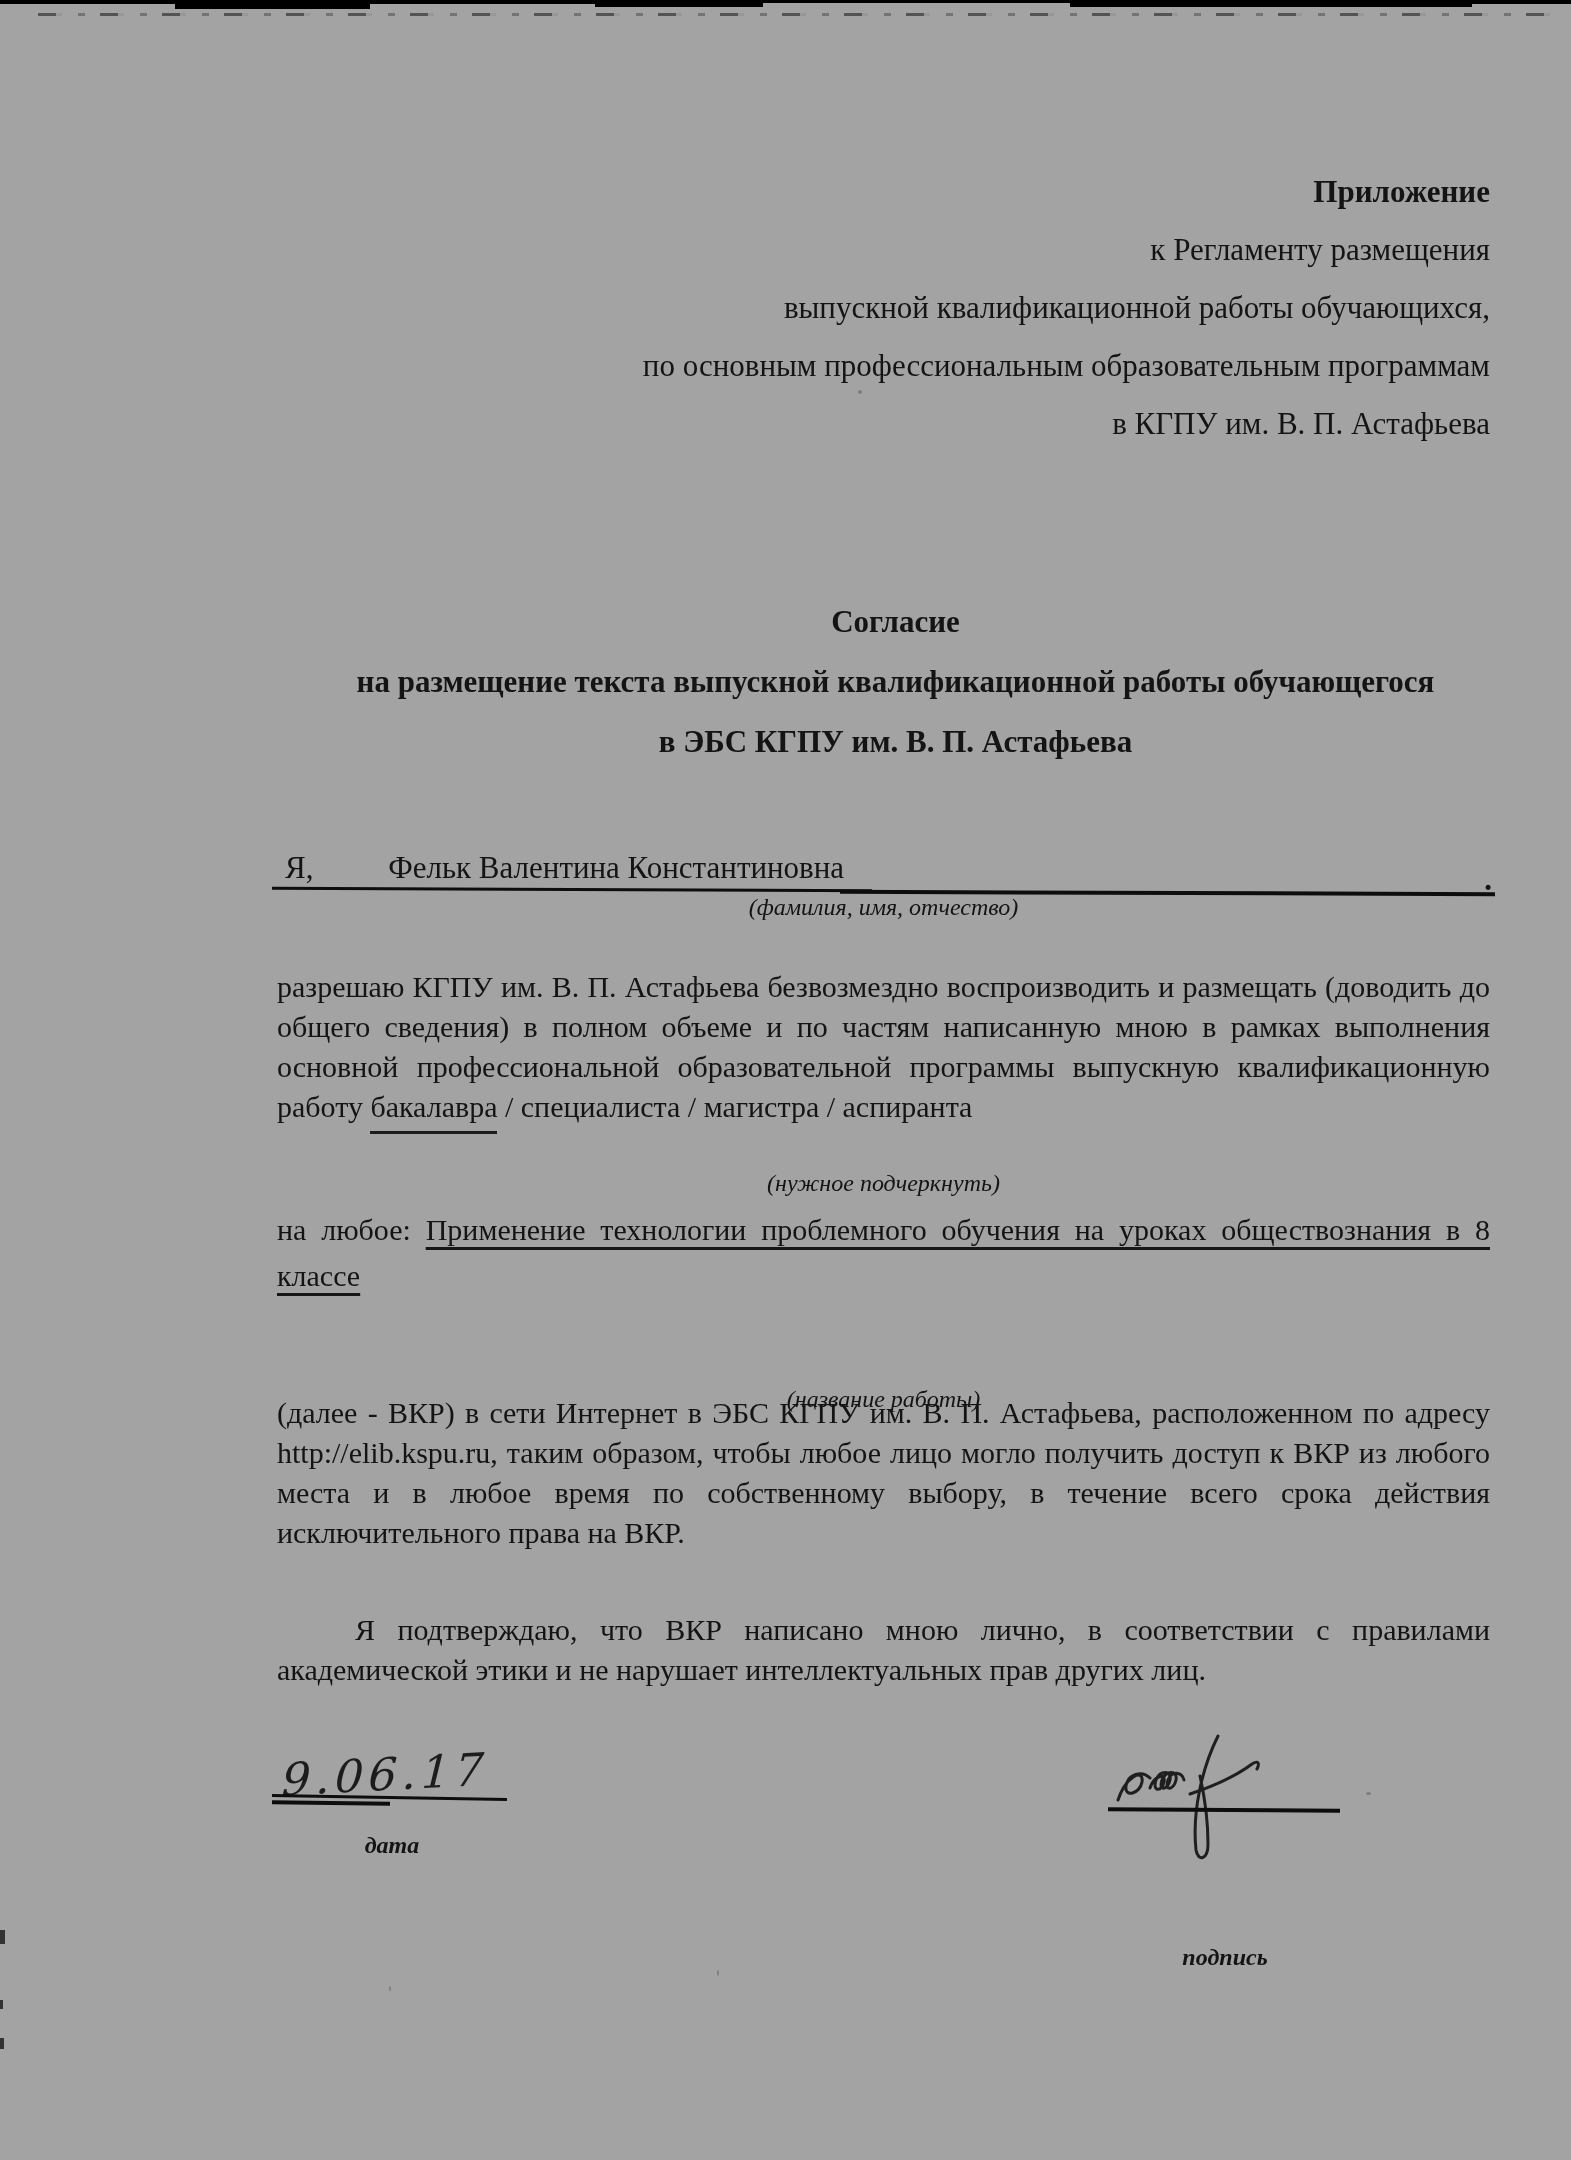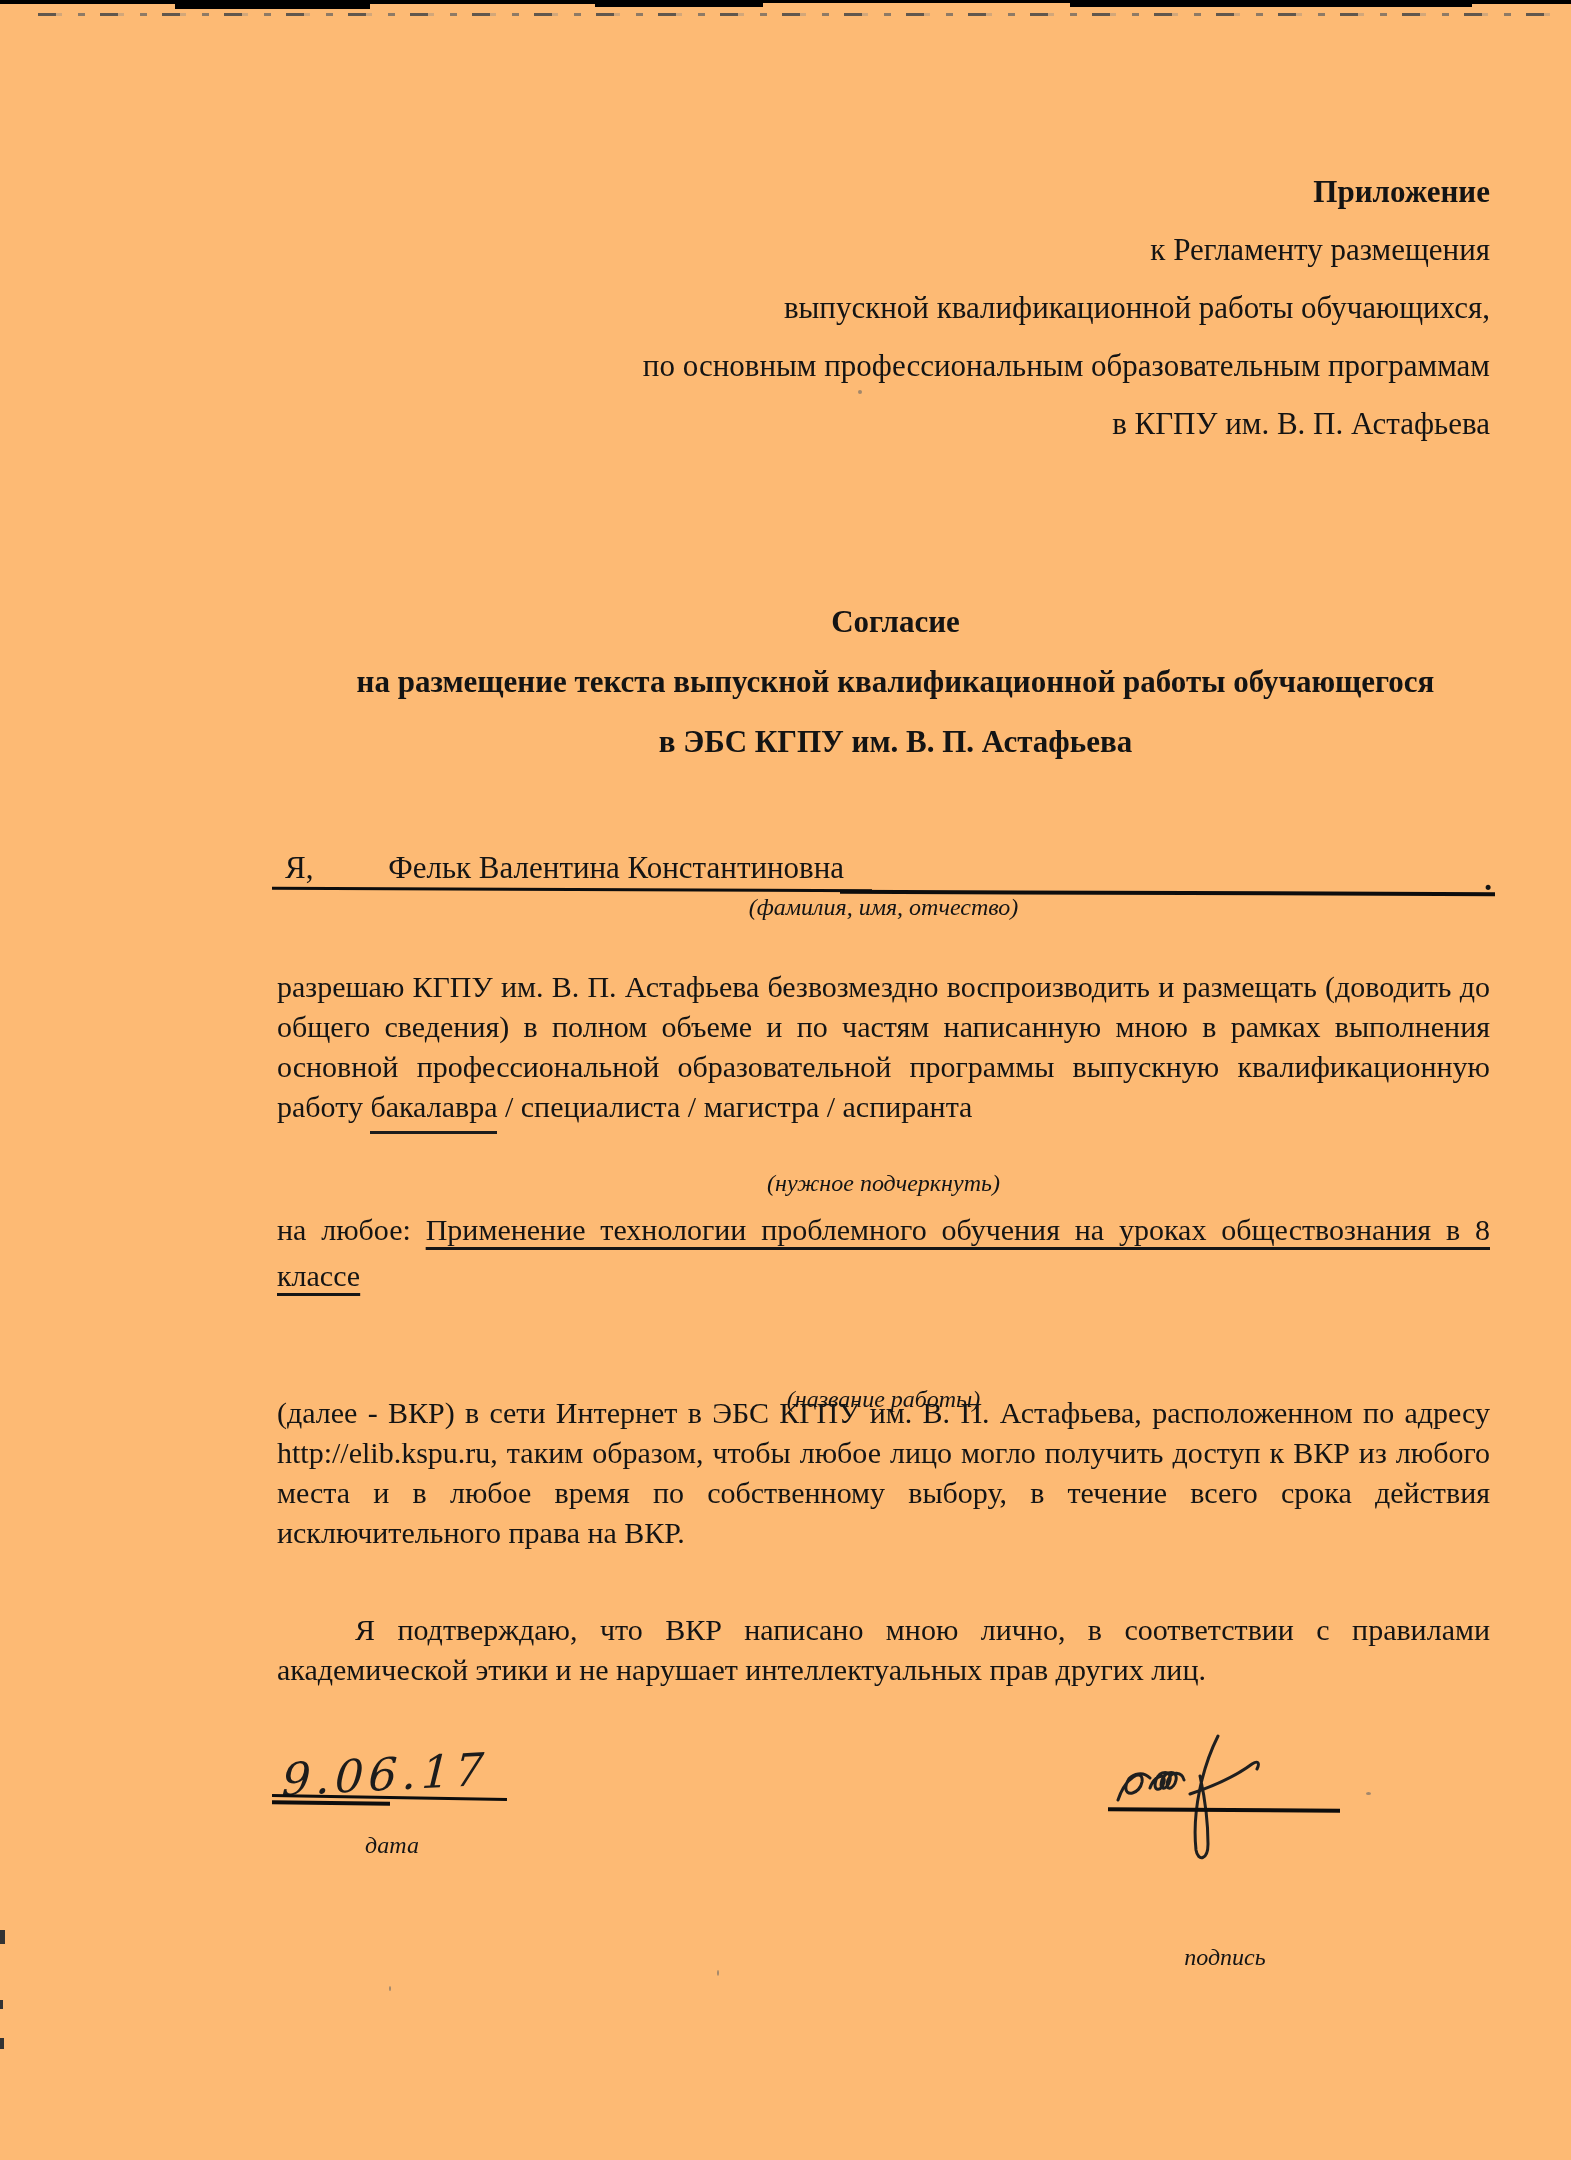--- a/index.html
+++ b/index.html
@@ -1,20 +1,20 @@
 <!DOCTYPE html>
 <html><head>
 <meta charset="utf-8">
 <style>
   html, body { margin:0; padding:0; background:#ffffff; }
   .page {
     position: relative;
     width: 1571px;
     height: 2160px;
-    background: #fdba74;
+    background: #a3a3a3;
     font-family: "Liberation Serif", "DejaVu Serif", serif;
     color: #141414;
     overflow: hidden;
   }
   
   .band { position:absolute; background:#000; top:0; }
   .dashline {
     position:absolute; left:38px; right:8px; top:13px; height:3px;
     background: repeating-linear-gradient(90deg,
       rgba(70,70,70,.85) 0 18px, rgba(130,130,130,.35) 18px 24px,
@@ -60,21 +60,21 @@
     text-decoration-color:#161616;
   }
   .confirm-para { text-indent:78px; }
   
   .hand-date {
     position:absolute; left:282px; top:1748px;
     font-family:"DejaVu Serif", serif; font-style:italic;
     font-size:45px; letter-spacing:5px; color:#1c1c1c;
     transform: rotate(-3deg) skewX(-6deg);
   }
-  .sig-label { position:absolute; font-size:24px; font-style:italic; text-align:center; }
+  .sig-label { position:absolute; font-size:24px; font-style:italic; text-align:center;font-weight:bold; }
   .sig-svg { position:absolute; left:1090px; top:1730px; }
 </style>
 </head>
 <body>
 
 <div class="page">
 
   <div class="band" style="left:0; width:180px; height:4px;"></div>
   <div class="band" style="left:175px; width:195px; height:9px;"></div>
   <div class="band" style="left:365px; width:235px; height:4px;"></div>

